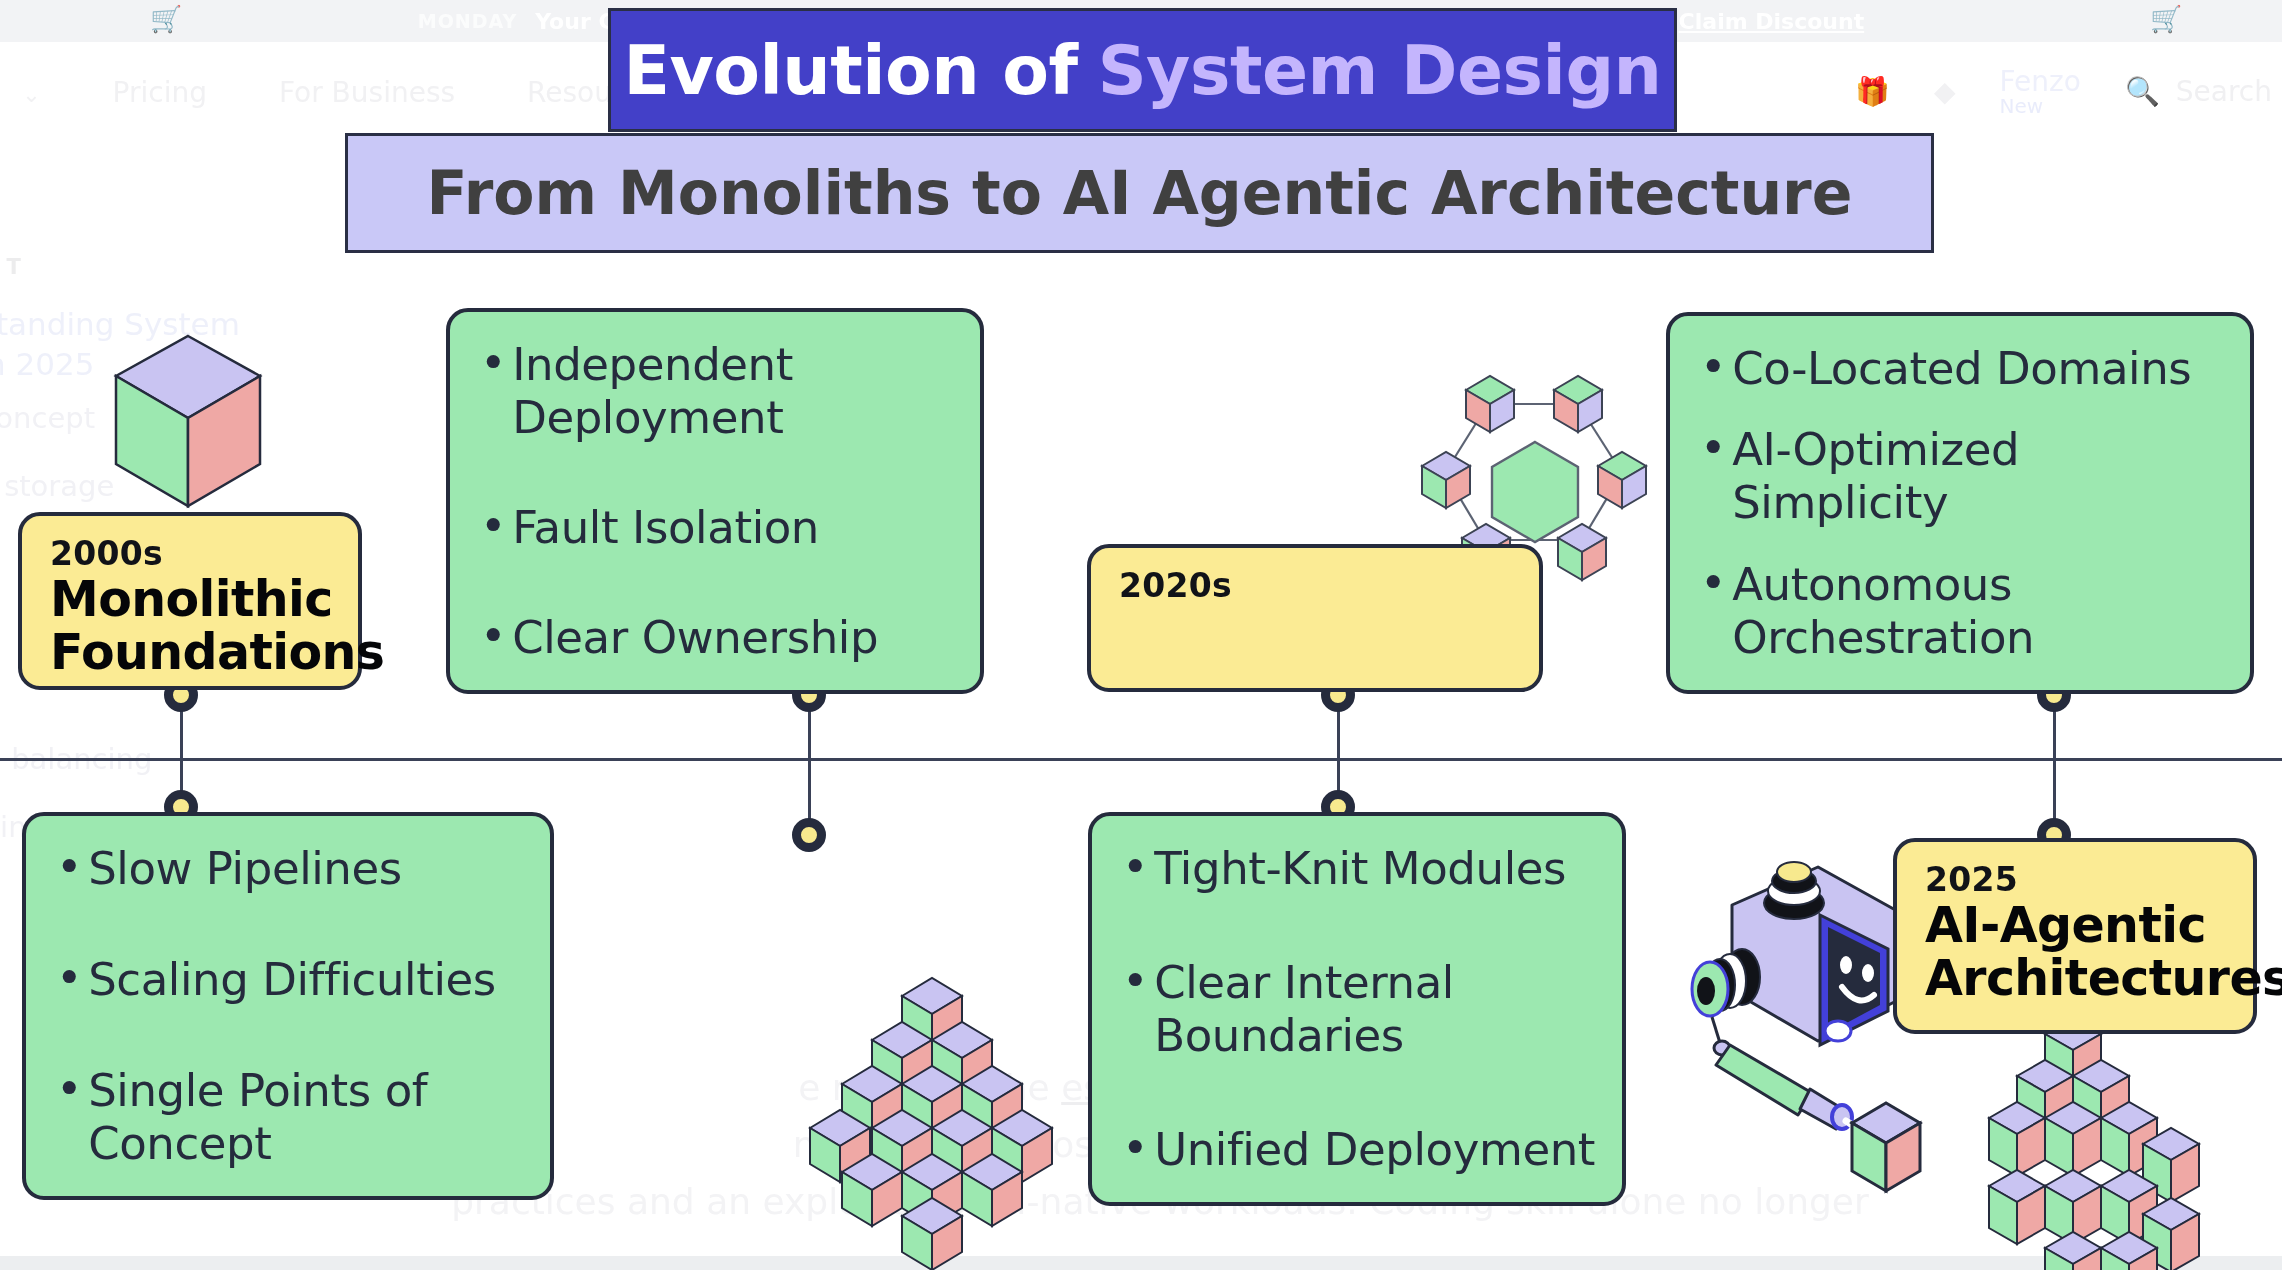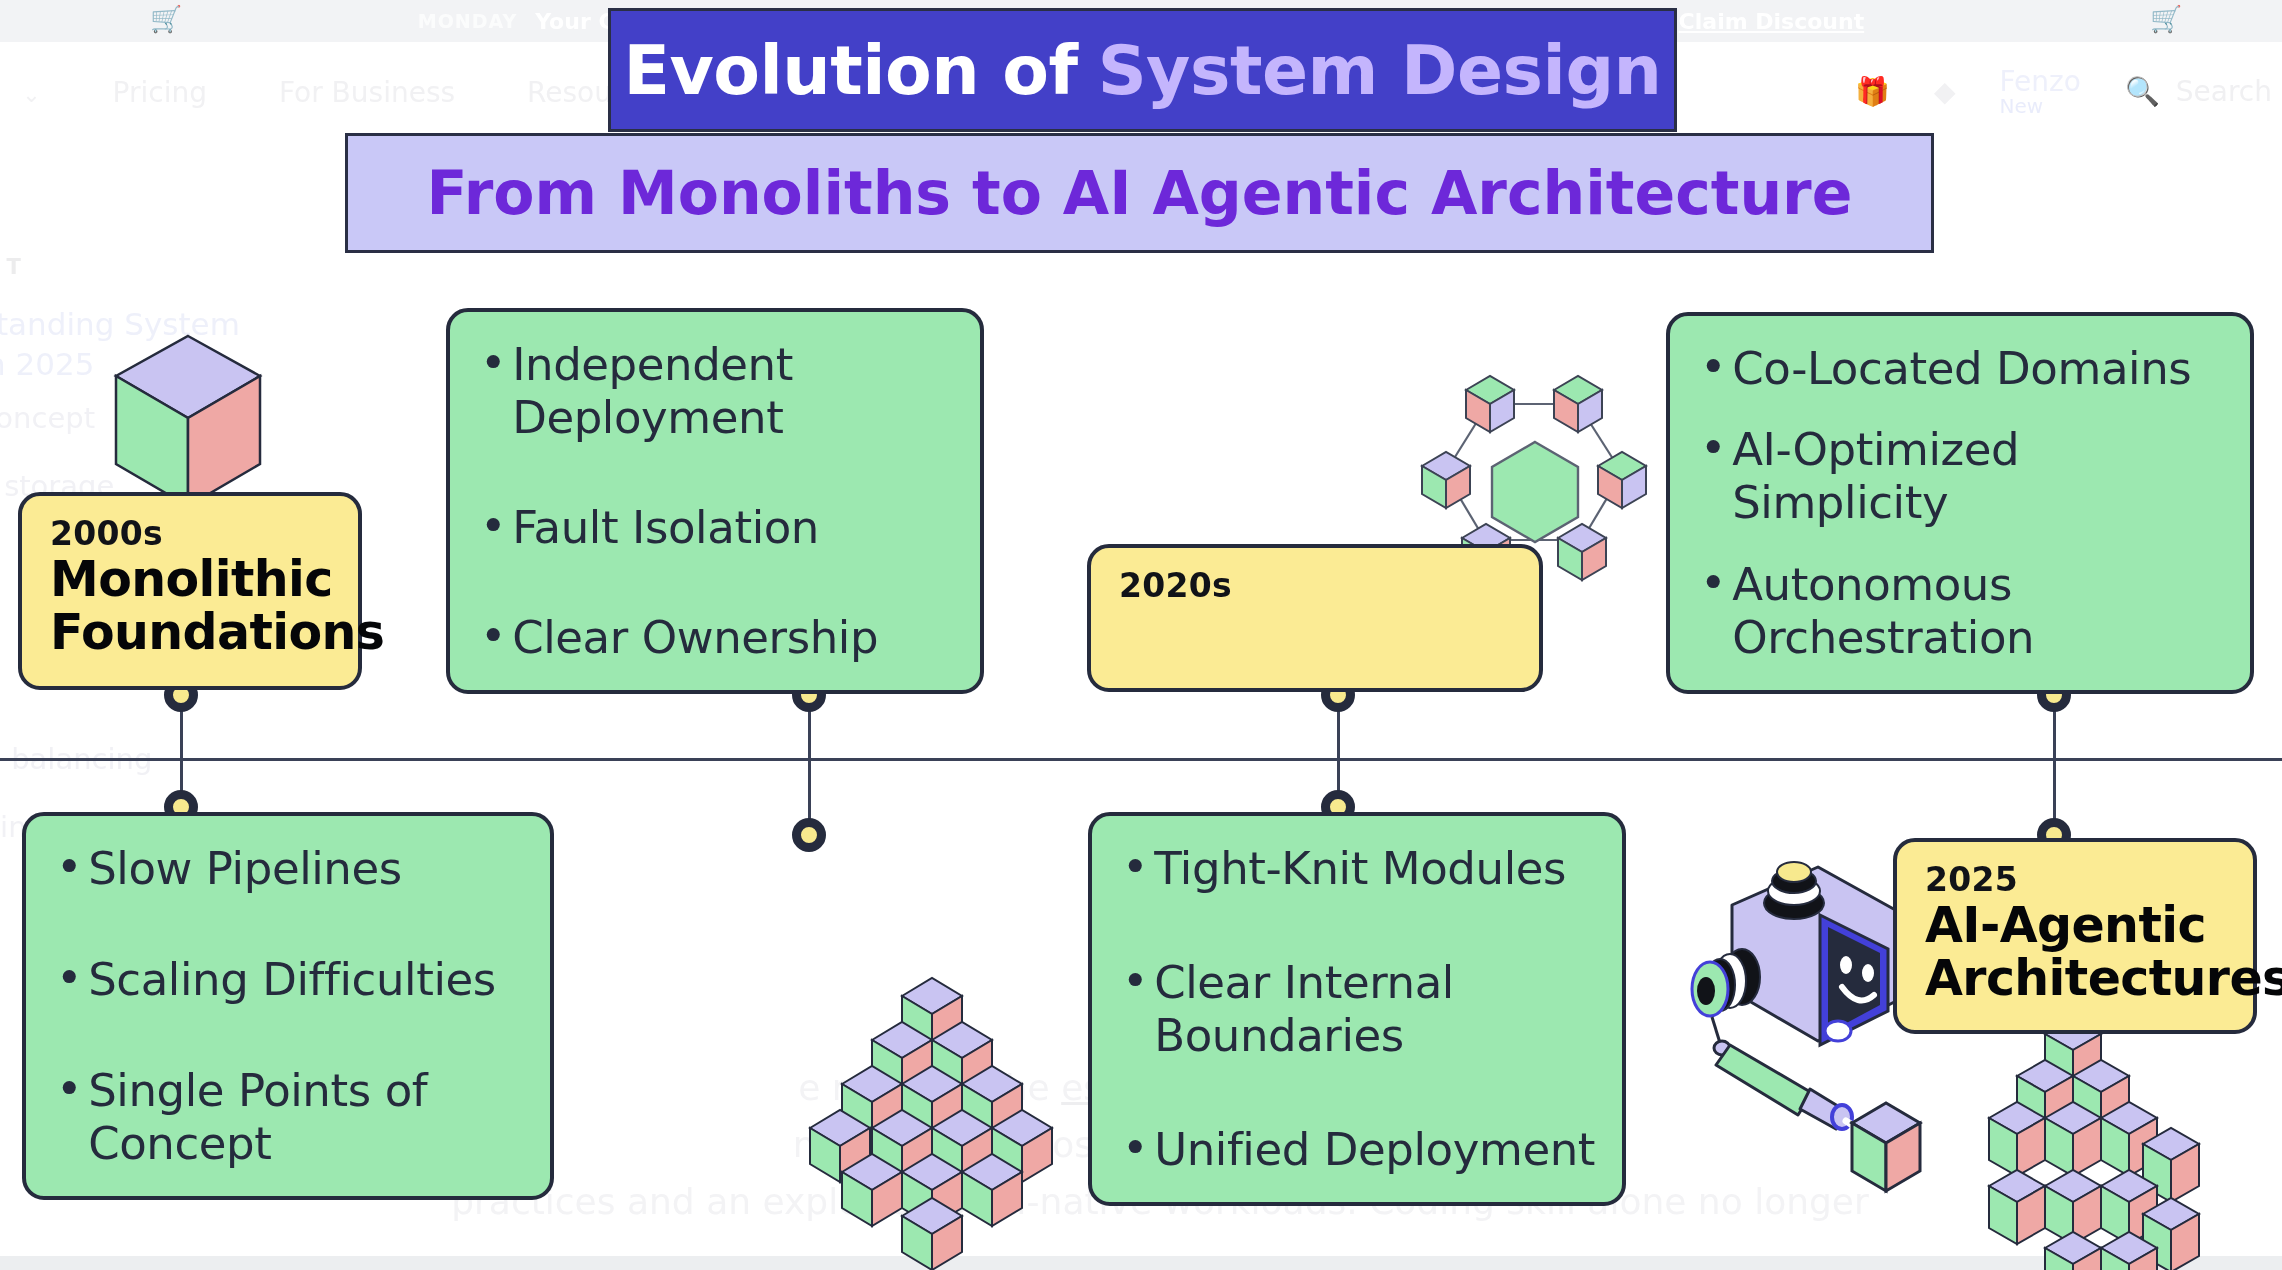--- a/index.html
+++ b/index.html
@@ -55,21 +55,21 @@
     background:#4340c8;border:3px solid #2a2f45;
     display:flex;align-items:center;justify-content:center;
     font-weight:800;font-size:68px;letter-spacing:-.5px;color:#ffffff;white-space:nowrap;
   }
   .title-band .hl{color:#c4b5fd;margin-left:20px;}
 
   .subtitle-band{
     position:absolute;left:345px;top:133px;width:1583px;height:114px;
     background:#c9c8f7;border:3px solid #2a2f45;
     display:flex;align-items:center;justify-content:center;
-    font-weight:800;font-size:60px;color:#6d28d9;white-space:nowrap;
+    font-weight:800;font-size:60px;color:#404040;white-space:nowrap;
   }
 
   
   .axis{position:absolute;left:0;top:758px;width:2282px;height:3px;background:#3a4157;}
 
   
   .stem{position:absolute;width:3px;background:#3a4157;}
   .node{
     position:absolute;width:34px;height:34px;border-radius:50%;
     background:#f7e98e;border:9px solid #252b3d;box-sizing:border-box;
@@ -414,21 +414,21 @@
       <polygon points="0,24 28,40 28,82 0,66" fill="#9ce8b0" stroke="#252b3d" stroke-width="2"></polygon>
       <polygon points="56,24 56,66 28,82 28,40" fill="#efa8a5" stroke="#252b3d" stroke-width="2"></polygon>
     </g>
     <g transform="translate(126,214)">
       <polygon points="0,24 28,8 56,24 28,40" fill="#c9c4f2" stroke="#252b3d" stroke-width="2"></polygon>
       <polygon points="0,24 28,40 28,82 0,66" fill="#9ce8b0" stroke="#252b3d" stroke-width="2"></polygon>
       <polygon points="56,24 56,66 28,82 28,40" fill="#efa8a5" stroke="#252b3d" stroke-width="2"></polygon>
     </g>
   </svg>
 
-  <div class="card yellow" style="left:18px;top:492px;width:344px;height:198px;">
+  <div class="card yellow" style="left:18px;top:512px;width:344px;height:178px;">
     <div class="era">2000s</div>
     <div class="era-title">Monolithic Foundations</div>
   </div>
 
 
   <div class="card yellow" style="left:1087px;top:544px;width:456px;height:148px;">
     <div class="era">2020s</div>
   </div>
 
   <div class="card yellow" style="left:1885px;top:838px;width:364px;height:196px;margin-left:8px;">

